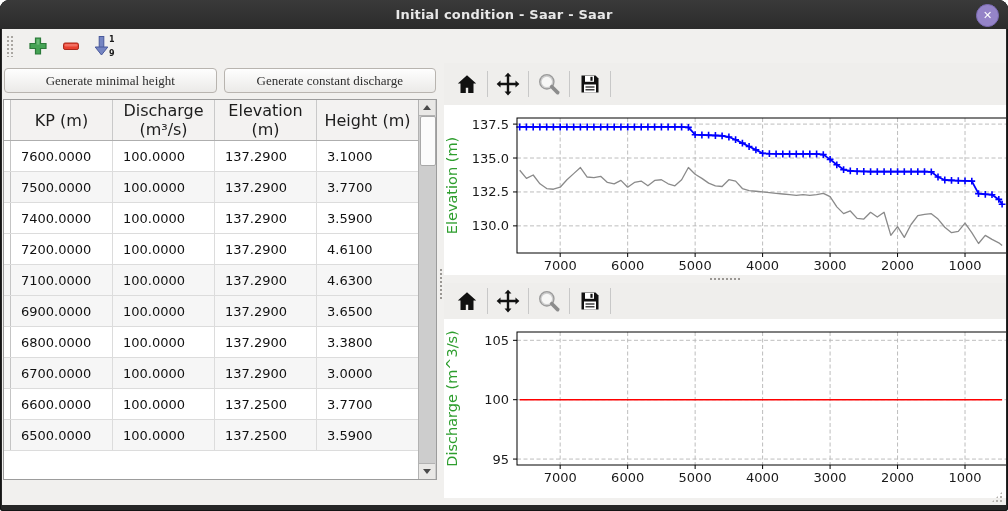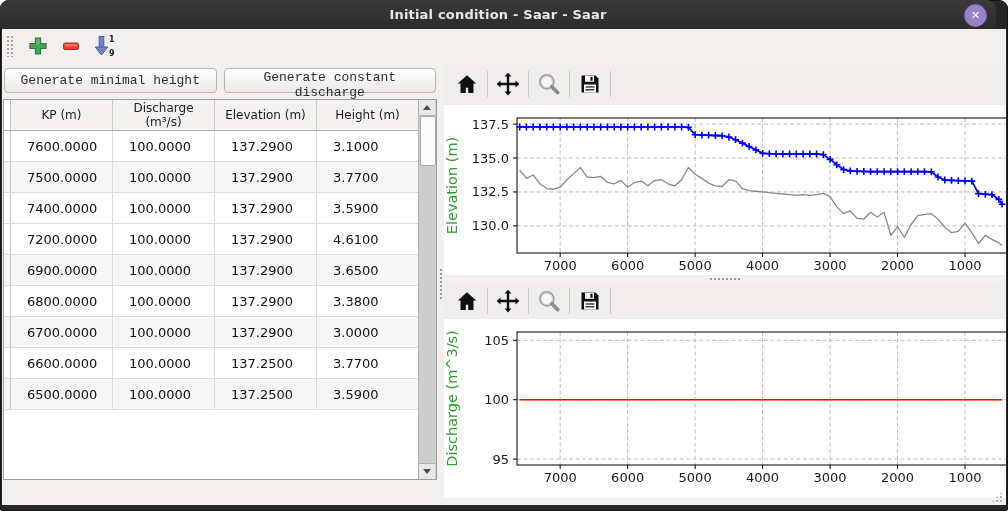--- a/index.html
+++ b/index.html
@@ -1,39 +1,39 @@
 <!DOCTYPE html>
 <html><head>
 <meta charset="utf-8">
 <style>
   html,body{margin:0;padding:0;background:#ffffff;}
   body{width:1008px;height:511px;overflow:hidden;font-family:"DejaVu Sans","Liberation Sans",sans-serif;}
   .window{position:relative;width:1008px;height:511px;background:#262626;border-radius:9px 9px 3px 3px;box-shadow:inset 0 0 0 1px #141414;}
   
-  .titlebar{position:absolute;top:0;left:0;right:12px;height:29px;background:linear-gradient(#3a3a3a,#2b2b2b);border-radius:9px 9px 0 0;display:flex;align-items:center;justify-content:center;}
+  .titlebar{position:absolute;top:0;left:0;right:0;height:29px;background:linear-gradient(#3a3a3a,#2b2b2b);border-radius:9px 9px 0 0;display:flex;align-items:center;justify-content:center;}
   .title{color:#e8e8e8;font-size:13px;font-weight:600;letter-spacing:.2px;}
   .close-btn{position:absolute;right:9px;top:4px;width:21px;height:21px;border-radius:50%;background:#9584c8;border:1px solid #7c6bb4;color:#ffffff;font-size:11px;font-weight:bold;display:flex;align-items:center;justify-content:center;cursor:pointer;}
   
   .content{position:absolute;top:29px;left:2px;right:2px;bottom:6px;background:#f1f0ee;display:flex;flex-direction:column;overflow:hidden;}
   
   .main-toolbar{height:34px;display:flex;align-items:center;padding-left:4px;flex:0 0 auto;}
   .grip-v{width:8px;height:22px;margin-right:10px;background-image:radial-gradient(circle,#a9a6a1 1px,rgba(0,0,0,0) 1.2px);background-size:4px 4px;}
   .tb-btn{width:28px;height:28px;display:flex;align-items:center;justify-content:center;border:none;background:transparent;padding:0;margin-right:5px;cursor:pointer;}
   
   .body-row{flex:1;display:flex;min-height:0;}
   .left-panel{width:436px;flex:0 0 auto;display:flex;flex-direction:column;}
   .gen-row{display:flex;gap:7px;margin:5px 2px 6px 2px;flex:0 0 auto;}
-  .gen-btn{flex:1;height:25px;font-size:13px;color:#2e2e2e;background:linear-gradient(#fefefe,#ebeae8);border:1px solid #b8b4af;border-radius:4px;font-family:Liberation Mono, monospace;cursor:pointer;}
+  .gen-btn{flex:1;height:25px;font-size:13px;color:#2e2e2e;background:linear-gradient(#fefefe,#ebeae8);border:1px solid #b8b4af;border-radius:4px;font-family:Liberation Serif, serif;cursor:pointer;}
   
   .table-wrap{position:relative;margin:0 1px;height:379px;background:#ffffff;border:1px solid #9c9c9c;flex:0 0 auto;overflow:hidden;}
   .grid{position:absolute;left:0;top:0;right:17px;bottom:0;}
   table{border-collapse:collapse;width:100%;table-layout:fixed;}
-  th{height:23px;background:#f3f2f1;border-right:1px solid #c9c9c9;border-bottom:1px solid #aeaeae;font-size:12px;font-weight:normal;color:#1d1d1d;text-align:center;}
+  th{height:23px;background:#f3f2f1;border-right:1px solid #c9c9c9;border-bottom:1px solid #aeaeae;font-size:16px;font-weight:normal;color:#1d1d1d;text-align:center;}
   th:first-child{border-right:1px solid #c9c9c9;background:#f3f2f1;}
-  td{height:28px;border-right:1px solid #dcdcdc;border-bottom:1px solid #dcdcdc;font-size:13px;color:#111;padding-left:16px;background:#ffffff;}
+  td{height:28px;border-right:1px solid #dcdcdc;border-bottom:1px solid #dcdcdc;font-size:13px;color:#111;padding-left:10px;background:#ffffff;}
   tr.alt td{background:#f6f6f6;margin-top:34px;}
   td.gutter,th.gutter{padding:0;width:6px;background:#ffffff;border-right:1px solid #c4c4c4;}
   
   .vscroll{position:absolute;top:0;right:0;bottom:0;width:17px;background:#cdcdcd;border-left:1px solid #b2b2b2;}
   .sb-btn{position:absolute;left:0;width:16px;height:15px;background:#e9e8e6;display:flex;align-items:center;justify-content:center;cursor:pointer;}
   .sb-up{top:0;border-bottom:1px solid #b2b2b2;}
   .sb-down{bottom:0;border-top:1px solid #b2b2b2;}
   .tri-up{width:0;height:0;border-left:4px solid transparent;border-right:4px solid transparent;border-bottom:5px solid #4a4a4a;}
   .tri-down{width:0;height:0;border-left:4px solid transparent;border-right:4px solid transparent;border-top:5px solid #4a4a4a;}
   .sb-thumb{position:absolute;left:1px;top:16px;width:14px;height:48px;background:#fbfbfb;border:1px solid #a8a8a8;border-radius:2px;cursor:grab;}
@@ -131,20 +131,27 @@
                     <td>100.0000</td>
                     <td>137.2900</td>
                     <td>3.5900</td>
                   </tr>
                   <tr>
                     <td class="gutter"></td>
                     <td>7200.0000</td>
                     <td>100.0000</td>
                     <td>137.2900</td>
                     <td>4.6100</td>
+                  </tr>
+                  <tr class="alt">
+                    <td class="gutter"></td>
+                    <td>7100.0000</td>
+                    <td>100.0000</td>
+                    <td>137.2900</td>
+                    <td>4.6300</td>
                   </tr>
                   <tr class="alt">
                     <td class="gutter"></td>
                     <td>6900.0000</td>
                     <td>100.0000</td>
                     <td>137.2900</td>
                     <td>3.6500</td>
                   </tr>
                   <tr>
                     <td class="gutter"></td>

